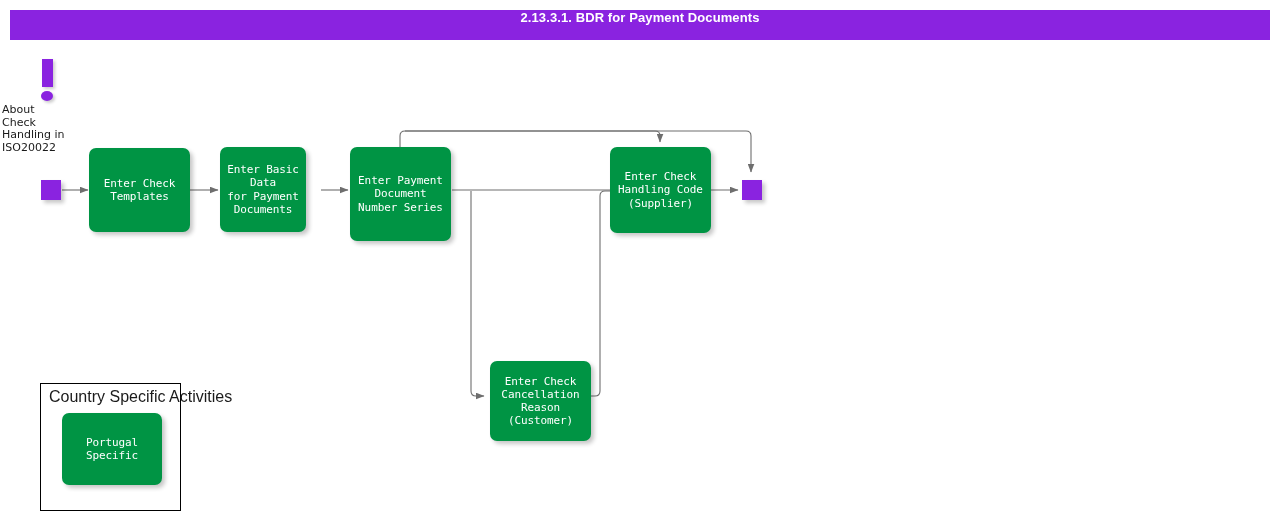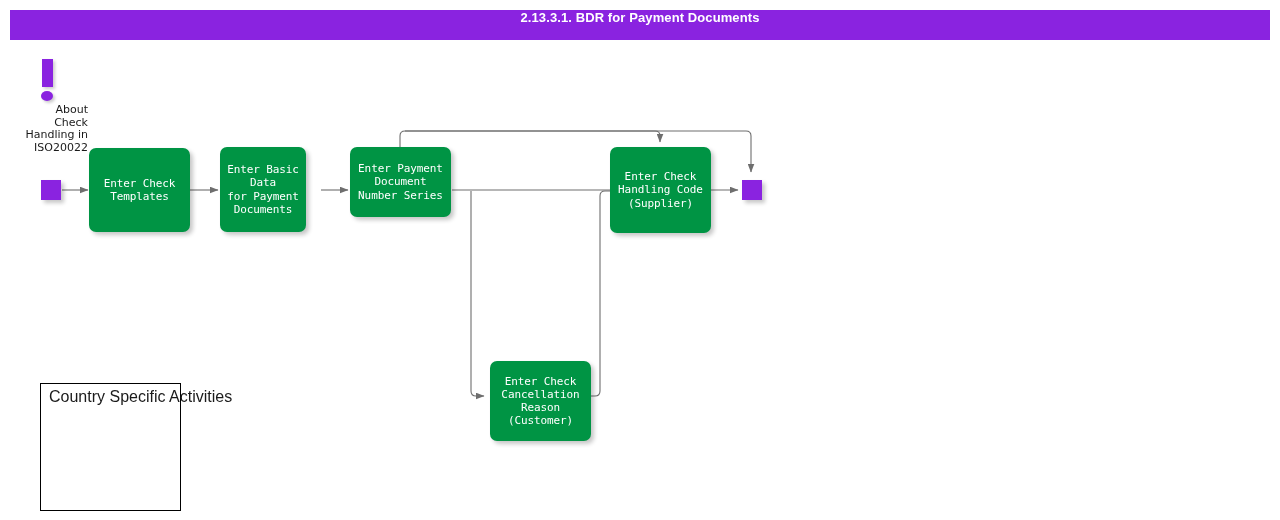--- a/index.html
+++ b/index.html
@@ -113,21 +113,21 @@
     left: 39px;
     top: 33px;
     width: 12px;
     height: 10px;
     border-radius: 50%;
     background: #8A23E0;
     box-shadow: 2px 2px 3px rgba(0,0,0,0.20);
   }
   #note-text {
     margin-top: 1px;
-    text-align: right;
+    text-align: left;
     color: #1a1a1a;
     font-family: "DejaVu Sans", sans-serif;
     font-size: 11px;
     line-height: 12.6px;
     white-space: pre-line;
   }
 
   
   #legend-box {
     position: absolute;
@@ -211,36 +211,39 @@
     <span class="node-label">Enter Check
 Templates</span>
   </div>
 
   <div class="node" style="left:220px; top:147px; width:86px; height:85px;">
     <span class="node-label">Enter Basic Data
 for Payment
 Documents</span>
   </div>
 
-  <div class="node" style="left:350px; top:147px; width:101px; height:70px;">
+  <div class="node" style="left:350px; top:147px; width:101px; height:94px;">
     <span class="node-label">Enter Payment
 Document
 Number Series</span>
   </div>
 
   <div class="node" style="left:610px; top:147px; width:101px; height:86px;">
     <span class="node-label">Enter Check
 Handling Code
 (Supplier)</span>
   </div>
 
   <div class="node" style="left:490px; top:361px; width:101px; height:80px;">
     <span class="node-label">Enter Check
 Cancellation
 Reason
 (Customer)</span>
   </div>
 
   <div id="legend-box">
     <div id="legend-title">Country Specific Activities</div>
+    <div class="node" id="legend-node">
+      <span class="node-label">Portugal Specific</span>
+    </div>
   </div>
 
 </div>
 
 </body></html>

